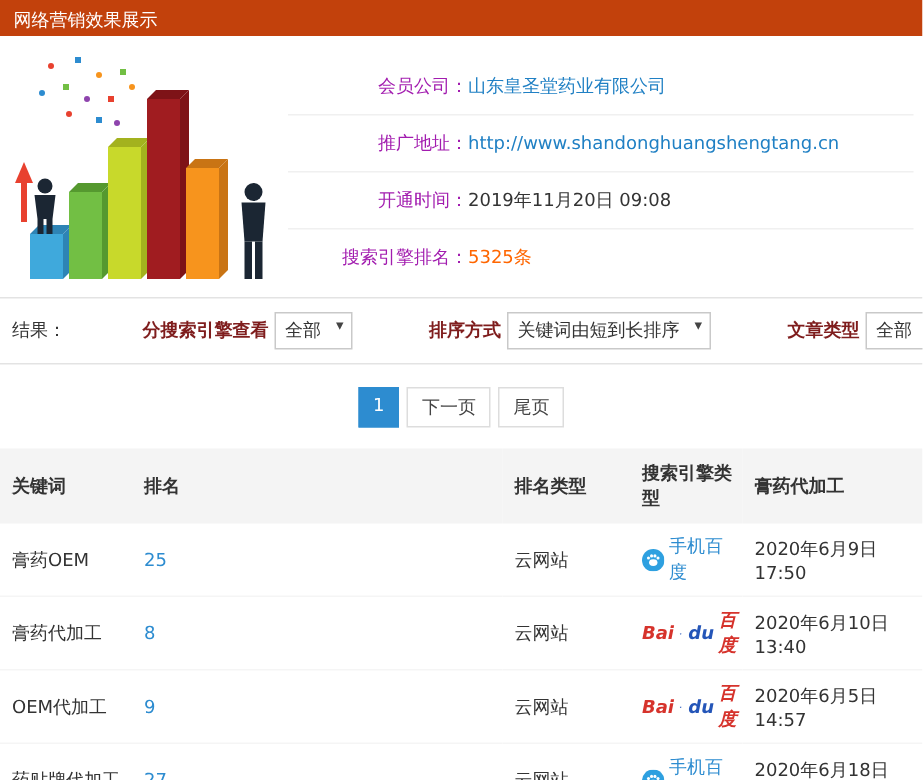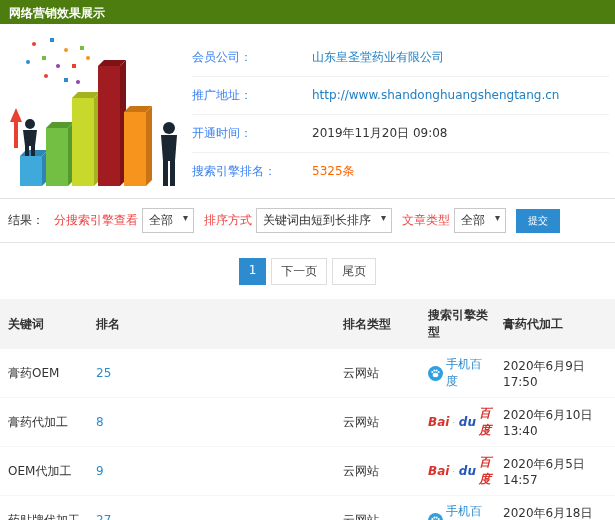--- a/index.html
+++ b/index.html
@@ -1,35 +1,35 @@
 <!DOCTYPE html>
 <html><head>
 <meta charset="utf-8">
 <style>
   * { box-sizing: border-box; margin: 0; padding: 0; }
   html,body { width:615px; height:520px; overflow:hidden; background:#fff;
     font-family:"DejaVu Sans","Liberation Sans",sans-serif; font-size:12px; color:#333; }
 
-  .app-header { background:#4d7c0f; color:#fff; font-size:12px; padding:5px 9px; height:24px;font-weight:bold; }
+  .app-header { background:#c2410c; color:#fff; font-size:12px; padding:5px 9px; height:24px; }
 
   .info-wrap { display:flex; padding:6px 0 0 6px; }
   .illus { width:186px; height:168px; flex:none; }
   .info-rows { flex:1; display:flex; flex-direction:column; justify-content:center; padding-right:6px; }
   .info-row { display:flex; align-items:center; padding:10px 0; border-bottom:1px solid #f0f0f0; }
   .info-row:last-child { border-bottom:none; }
-  .info-label { width:120px; color:#3b82f6; flex:none; }
+  .info-label { width:120px; text-align:right; color:#a21caf; flex:none; }
   .info-value a, a.blue-link { color:#2080c4; text-decoration:none; }
   .orange { color:#ff6600; }
 
   .filters { display:flex; align-items:center; border-top:1px solid #e3e3e3; border-bottom:1px solid #e3e3e3;
     padding:9px 8px; white-space:nowrap; }
   .result-label { flex:none; }
   .filter-group { display:flex; align-items:center; margin-left:10px; }
   .filter-group:first-of-type { margin-left:118px; }
-  .filter-label { font-weight:normal; color:#ef4444; margin-right:4px; }
+  .filter-label { font-weight:bold; color:#7f1d1d; margin-right:4px;margin-left:41px; }
   .sel { position:relative; border:1px solid #c9c9c9; background:#fff; padding:3px 20px 3px 6px;
     color:#333; cursor:pointer; min-width:52px; }
   .sel::after { content:"▾"; position:absolute; right:5px; top:3px; font-size:10px; color:#444; }
   .submit-btn { margin-left:10px; background:#2d8cd0; color:#ffffff; border:none; padding:5px 12px;
     font-size:10px; cursor:pointer; flex:none; }
 
   .pagination { display:flex; justify-content:center; gap:5px; padding:15px 0 14px 0; }
   .page-box { border:1px solid #ddd; padding:4px 9px; color:#444; cursor:pointer; background:#fff; }
   .page-box.active { background:#2d8cd0; border-color:#2d8cd0; color:#fff; }
 

